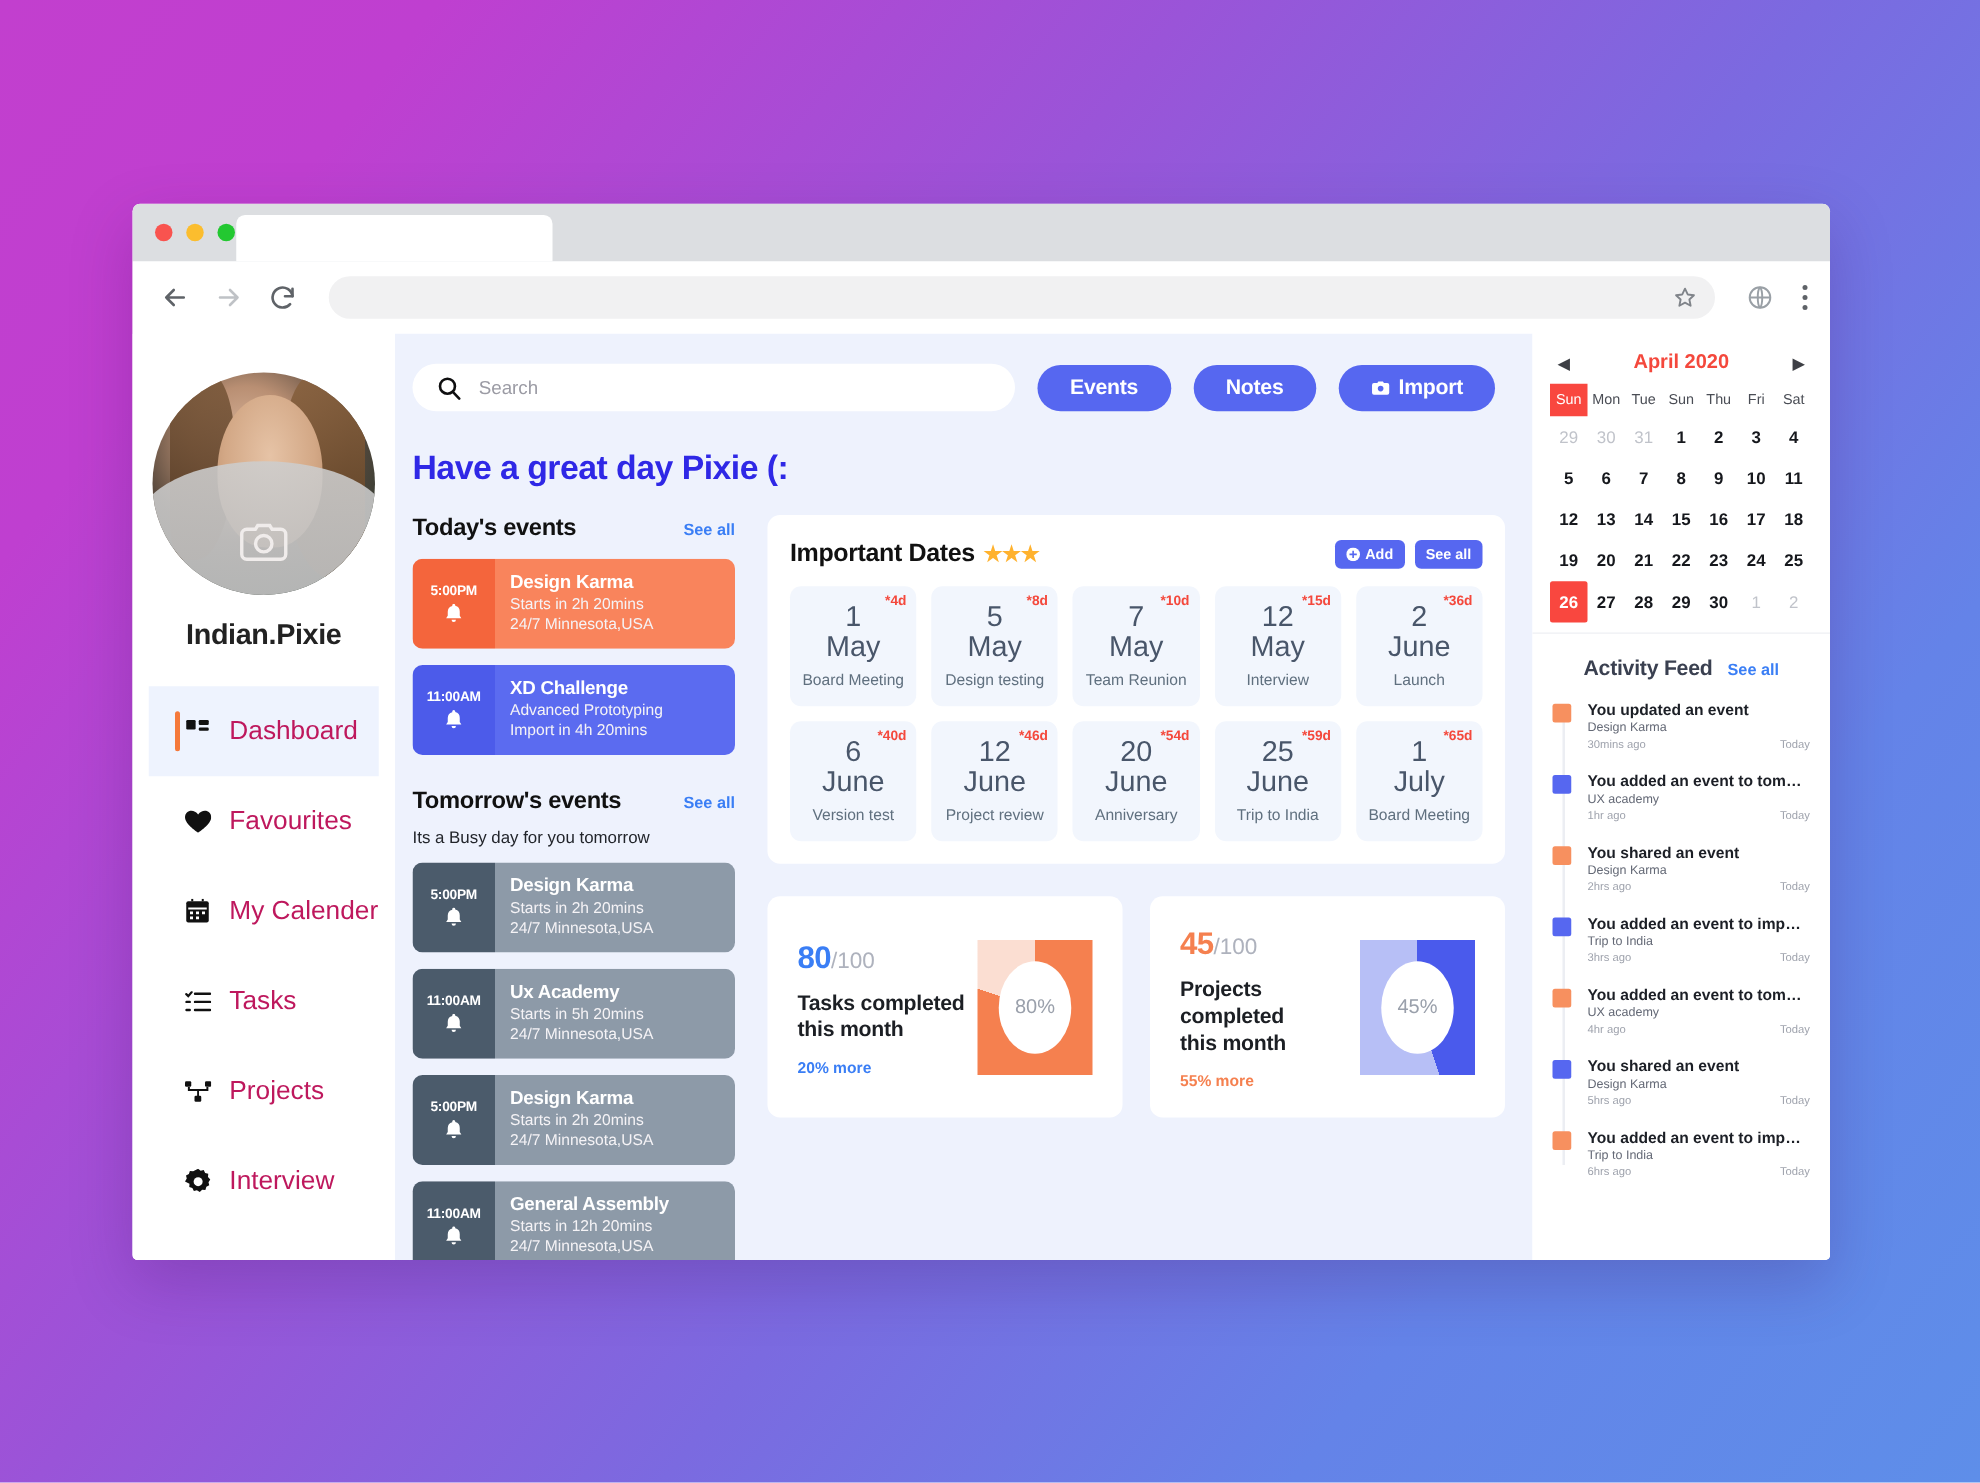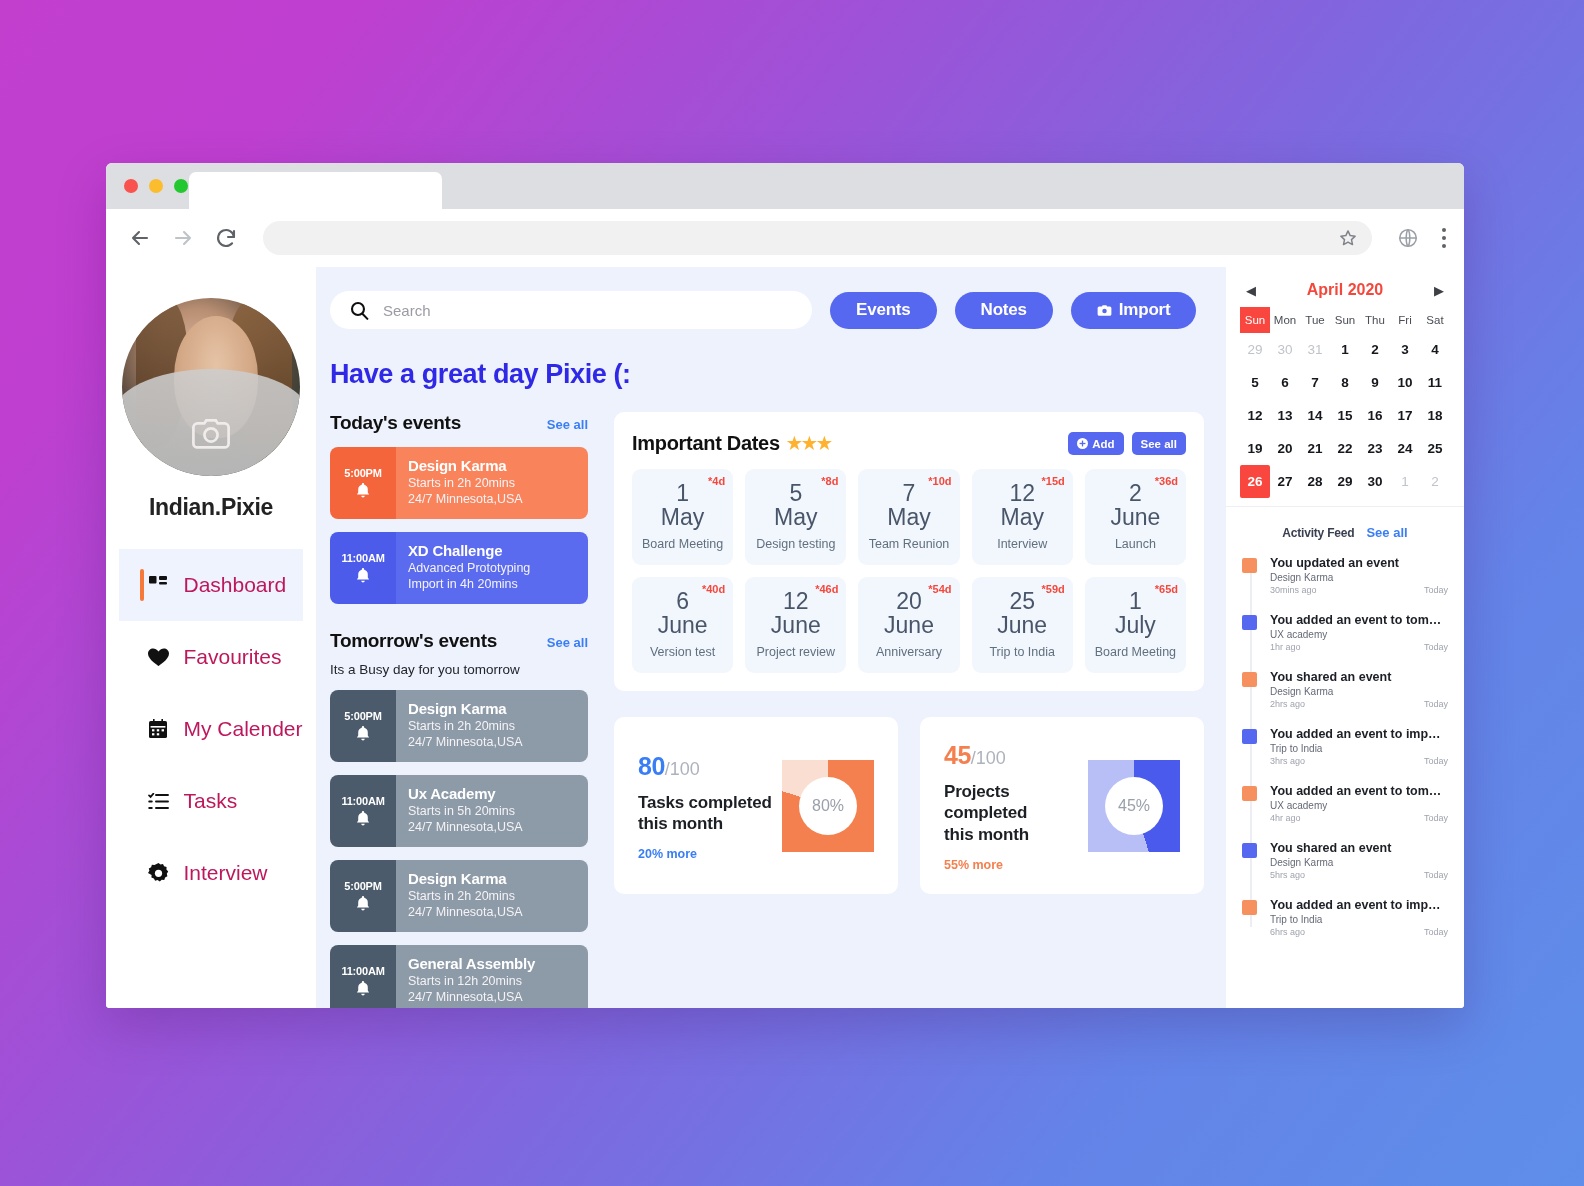--- a/index.html
+++ b/index.html
@@ -154,21 +154,21 @@
   .dcell .dmon { font-size: 23px; font-weight: 400; color: #49566a; line-height: 1.12; }
   .dcell .dlabel { font-size: 12.5px; color: #60707f; margin-top: 6px; }
 
   .stats { display: flex; gap: 22px; margin-top: 26px; }
   .stat { flex: 1; background: #fff; border-radius: 10px; padding: 24px 24px 22px; display: flex; align-items: center; justify-content: space-between; }
   .stat .sleft { min-width: 0; }
   .stat .snum { font-size: 25px; font-weight: 700; letter-spacing: -.5px; }
   .stat .sden { font-size: 18px; color: #aeb2bd; font-weight: 400; }
   .stat .stext { font-size: 17px; font-weight: 700; color: #1c1f24; margin-top: 11px; line-height: 1.25; letter-spacing: -.2px; }
   .stat .smore { font-size: 12.5px; font-weight: 700; margin-top: 13px; }
-  .donut { width: 92px; height: 92px; position: relative; flex: none; text-align: center; }
+  .donut { width: 92px; height: 108px; position: relative; flex: none; text-align: center; }
   .donut .hole {
     position: absolute; inset: 17px; background: #fff; border-radius: 50%;
     display: flex; align-items: center; justify-content: center;
     font-size: 16px; color: #9aa0ab;
   }
 
   
   .rail { width: 238px; flex: none; background: #fff; display: flex; flex-direction: column; }
   .cal { padding: 14px 14px 8px; }
   .cal-head { display: flex; align-items: center; justify-content: space-between; padding: 0 6px 8px; }
@@ -180,21 +180,21 @@
   }
   .cal-grid .dow.sun { background: #f9473f; color: #fff; }
   .cal-grid .day {
     font-size: 13.5px; color: #16181d; text-align: center; padding: 9px 0; font-weight: 700; cursor: pointer;
   }
   .cal-grid .day.mute { color: #c0c3ca; font-weight: 400; }
   .cal-grid .day.sel { background: #f9473f; color: #fff; border-radius: 2px; }
 
   .feed { flex: 1; padding: 18px 16px 10px; border-top: 1px solid #eef0f4; min-height: 0; }
   .feed-head { display: flex; align-items: baseline; justify-content: center; gap: 12px; }
-  .feed-title { font-size: 12px; font-weight: 700; color: #3a4050; letter-spacing: -.2px; }
+  .feed-title { font-size: 17px; font-weight: 700; color: #3a4050; letter-spacing: -.2px; }
   .feed-list { margin-top: 16px; position: relative; padding-left: 28px; }
   .feed-list::before {
     content: ""; position: absolute; left: 8px; top: 8px; bottom: 10px; width: 2px; background: #eceef3;
   }
   .fitem { position: relative; margin-bottom: 18px; }
   .fitem .sq { position: absolute; left: -28px; top: 2px; width: 15px; height: 15px; border-radius: 2px; }
   .fitem .ftitle { font-size: 12.5px; font-weight: 700; color: #1c1f26; white-space: nowrap; overflow: hidden; text-overflow: ellipsis; }
   .fitem .fsub { font-size: 10px; color: #646976; margin-top: 2px; }
   .fitem .frow { display: flex; justify-content: space-between; margin-top: 2px; }
   .fitem .fago, .fitem .fday { font-size: 9px; color: #9fa3ad; }
@@ -296,20 +296,32 @@
         </div>
         <div class="navitem">
           <span class="nicon">
             <svg width="21" height="17" viewBox="0 0 21 17" fill="none" stroke="currentColor" stroke-width="1.9" stroke-linecap="round">
                 <path d="M8 2h12M8 8.5h12M8 15h12"></path>
                 <path d="M1 2.3l1.6 1.6L5.4.6" stroke-width="1.7"></path>
                 <path d="M1.2 8.5h2.6M1.2 15h2.6"></path>
               </svg>
           </span>
           <span class="nlabel">Tasks</span>
+        </div>
+        <div class="navitem">
+          <span class="nicon">
+            <svg width="21" height="18" viewBox="0 0 21 18" fill="currentColor">
+                <rect x="0" y="1" width="5" height="4.4" rx="1"></rect>
+                <rect x="16" y="1" width="5" height="4.4" rx="1"></rect>
+                <rect x="7.6" y="12.6" width="5.4" height="4.8" rx="1"></rect>
+                <path d="M2.3 5.6v3.1h16.4V5.6h-1.6v1.6H3.9V5.6z"></path>
+                <rect x="9.7" y="7.4" width="1.5" height="5.4"></rect>
+              </svg>
+          </span>
+          <span class="nlabel">Projects</span>
         </div>
         <div class="navitem">
           <span class="nicon">
             <svg width="21" height="21" viewBox="0 0 21 21" fill="currentColor">
                 <path d="M10.5 0l2 1.6 2.5-.6 1.1 2.3 2.5.7-.2 2.6 1.8 1.9-1.4 2.2.6 2.5-2.3 1.2-.8 2.5-2.6-.2-1.9 1.8-2.3-1.4-2.4.6-1.2-2.3-2.5-.8.2-2.6L0 10.1l1.4-2.3-.6-2.4L3.1 4.2 3.9 1.7l2.6.2z"></path>
                 <circle cx="10.5" cy="10.3" r="3.6" fill="#fff"></circle>
               </svg>
           </span>
           <span class="nlabel">Interview</span>
         </div>

